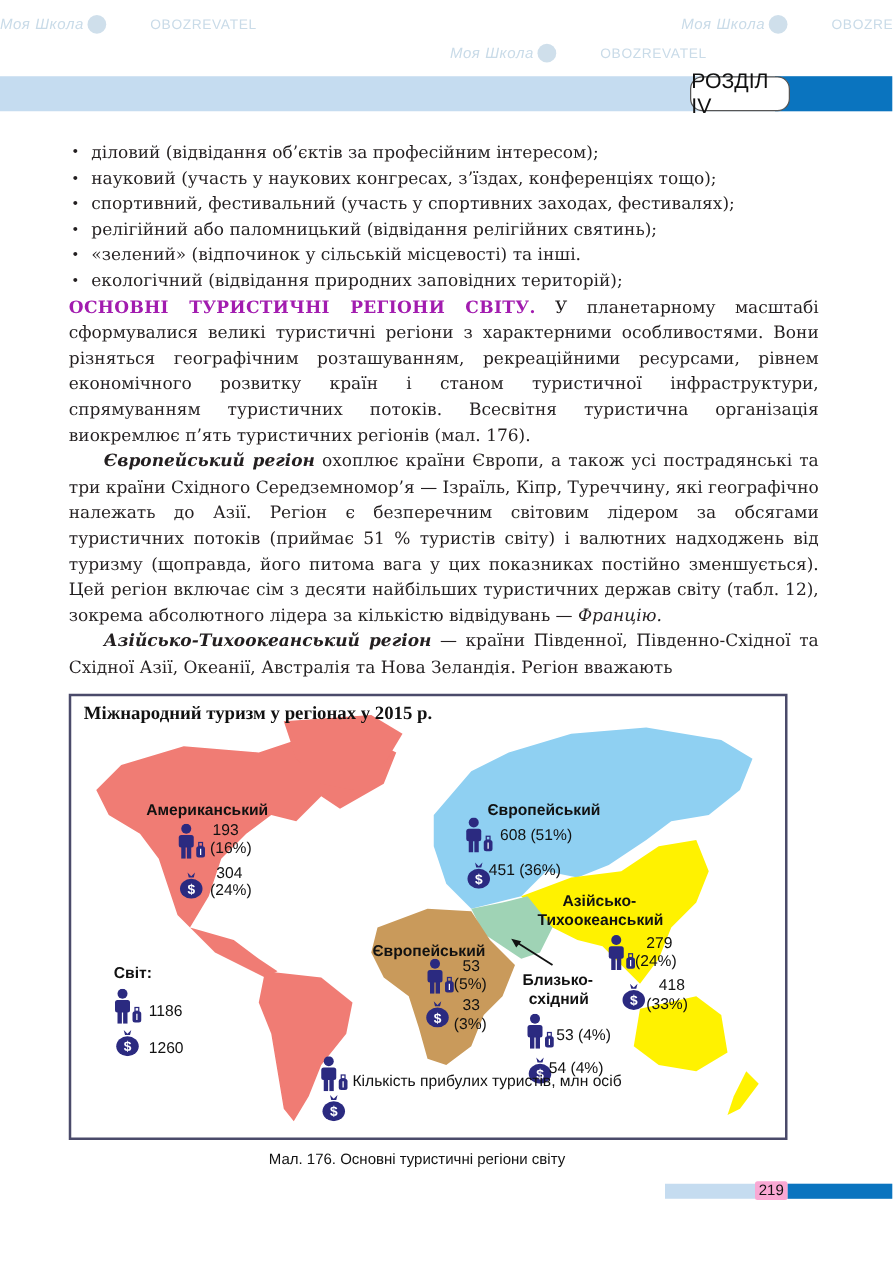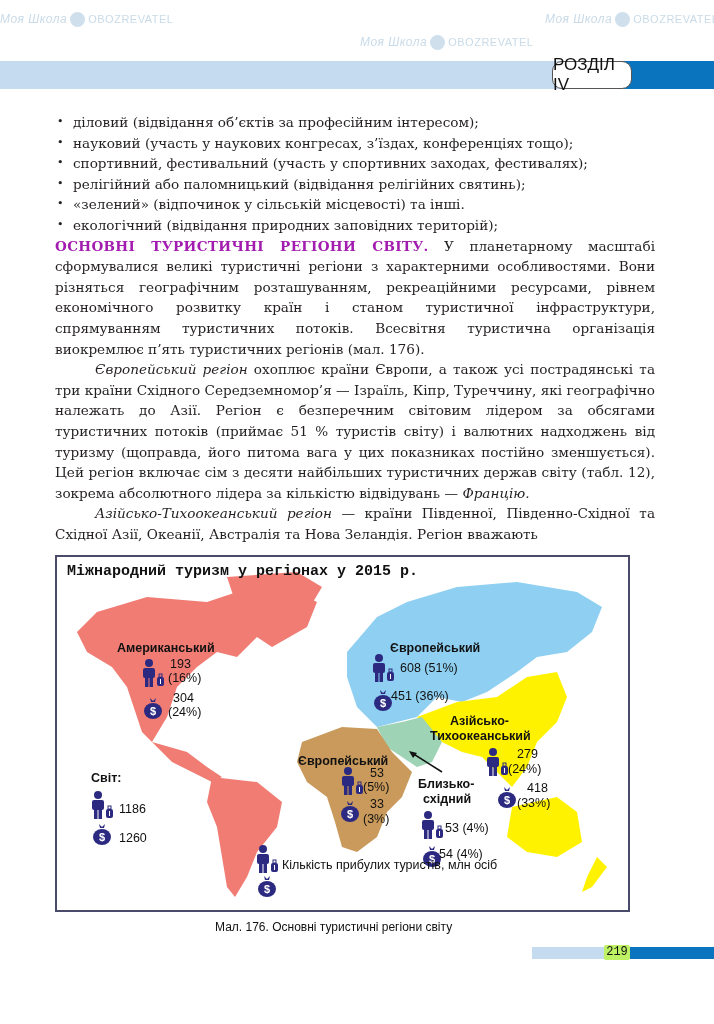--- a/index.html
+++ b/index.html
@@ -11,21 +11,21 @@
   }
   .wm {
     position: absolute; font-family: "Liberation Sans", sans-serif;
     font-size: 12px; color: #c9dbe8; white-space: nowrap; pointer-events: none;
     font-style: italic; letter-spacing: 0.5px;
   }
   .wm .c {
     display: inline-block; width: 15px; height: 15px; border-radius: 50%;
     background: #cfdfeb; vertical-align: middle; margin: 0 3px;
   }
-  .wm .o { font-style: normal; font-size: 11px; }
+  .wm .o { font-style: normal; font-size: 11px; margin-left: 32px; }
   .header-band {
     position: absolute; left: 0; top: 61px; width: 714px; height: 28px;
     background: #c5dcf0;
   }
   .header-band-dark {
     position: absolute; left: 620px; top: 61px; width: 94px; height: 28px;
     background: #0a74bf;
   }
   .section-pill {
     position: absolute; left: 552px; top: 61px; width: 80px; height: 28px;
@@ -39,30 +39,30 @@
     font-size: 13.6px; line-height: 20.6px;
   }
   ul.bullets { list-style: none; margin: 0; padding: 0 0 0 18px; }
   ul.bullets li { position: relative; }
   ul.bullets li::before {
     content: "•"; position: absolute; left: -16px; top: 0; font-size: 11px;
   }
   p { margin: 0; text-align: justify; }
   p.indent { text-indent: 28px; }
   .heading-cyan { color: #a21caf; font-weight: bold; letter-spacing: 0.3px; }
-  .bi { font-weight: normal; font-style: italic; margin-left: 12px; }
+  .bi { font-weight: bold; font-style: italic; }
   .it { font-style: italic; }
 
   .map-frame {
     position: absolute; left: 55px; top: 555px; width: 575px; height: 357px;
     border: 2px solid #4a4a6a; box-sizing: border-box; background: #fff; overflow: hidden;
   }
   .map-title {
     position: absolute; left: 10px; top: 6px;
-    font-family: Liberation Mono, monospace; font-weight: bold; font-size: 15px; color: #111;
+    font-family: Liberation Serif, serif; font-weight: bold; font-size: 15px; color: #111;
   }
   .map-svg { position: absolute; left: 0; top: 0; }
   .lbl {
     position: absolute; font-family: "Liberation Sans", sans-serif; color: #111;
     font-size: 12.5px; line-height: 15px;
   }
   .lbl.b { font-weight: bold; font-size: 12.5px; }
   .ic { position: absolute; }
   .caption {
     position: absolute; left: 215px; top: 920px;
@@ -71,21 +71,21 @@
   .footer-band {
     position: absolute; left: 532px; top: 947px; width: 182px; height: 12px;
     background: #c5dcf0;
   }
   .footer-band-dark {
     position: absolute; left: 630px; top: 947px; width: 84px; height: 12px;
     background: #0a74bf;
   }
   .page-num {
     position: absolute; left: 604px; top: 945px; width: 26px; height: 15px;
-    background: #bef264; font-family: Liberation Mono, monospace; font-size: 12px;
+    background: #f9a8d4; font-family: Liberation Sans, sans-serif; font-size: 12px;
     text-align: center; line-height: 15px; color: #111; border-radius: 2px;
   }
 </style>
 </head>
 <body>
 
 <div class="wm" style="left:0;top:12px"><span>Моя Школа</span><span class="c"></span><span class="o">OBOZREVATEL</span></div>
 <div class="wm" style="left:545px;top:12px"><span>Моя Школа</span><span class="c"></span><span class="o">OBOZREVATEL</span></div>
 <div class="wm" style="left:360px;top:35px"><span>Моя Школа</span><span class="c"></span><span class="o">OBOZREVATEL</span></div>
 <div class="wm" style="left:0;top:68px"><span>Моя Школа</span><span class="c"></span><span class="o">OBOZREVATEL</span></div>

